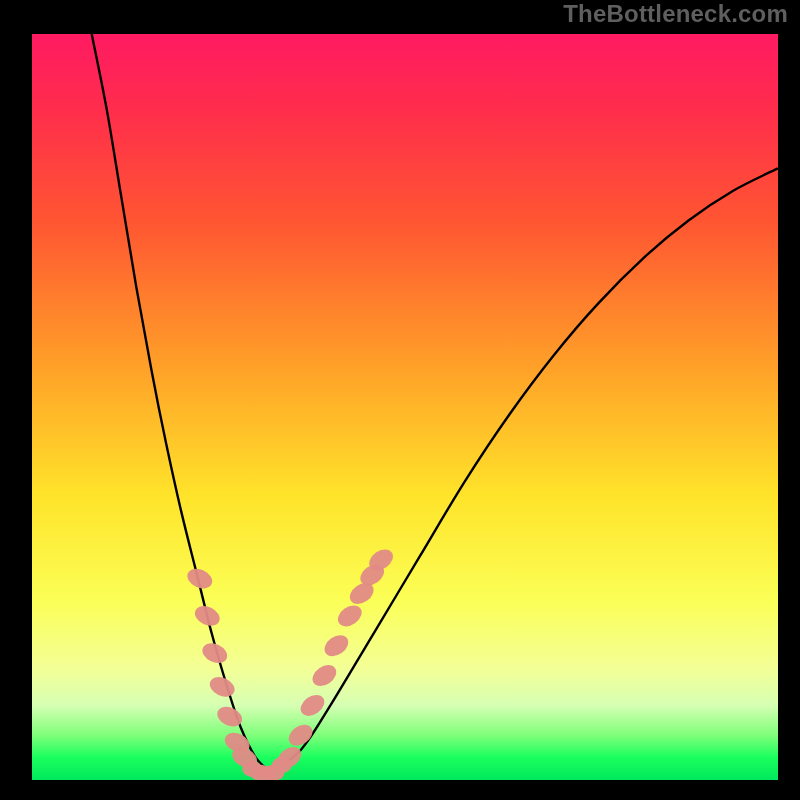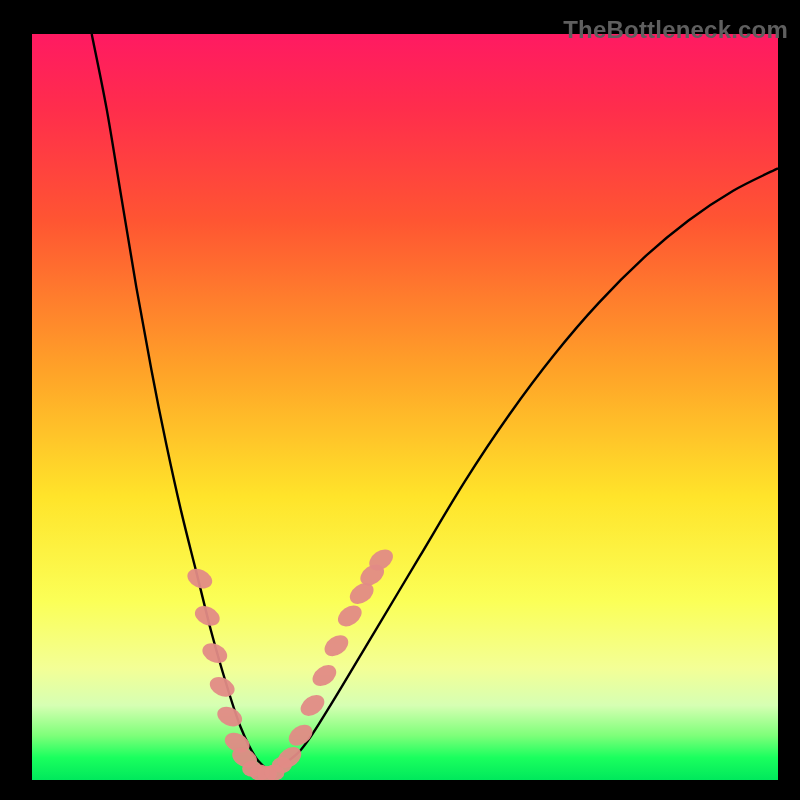--- a/index.html
+++ b/index.html
@@ -12,21 +12,21 @@
     font-family: Arial, Helvetica, sans-serif;
   }
   .frame {
     position: relative;
     width: 800px;
     height: 800px;
     background: #000;
   }
   .watermark {
     position: absolute;
-    top: 16px;
+    top: 0;
     right: 12px;
     font-size: 24px;
     font-weight: 600;
     color: #5f5f5f;
     letter-spacing: 0.2px;
     z-index: 10;
   }
   .plot-area {
     position: absolute;
     left: 32px;

